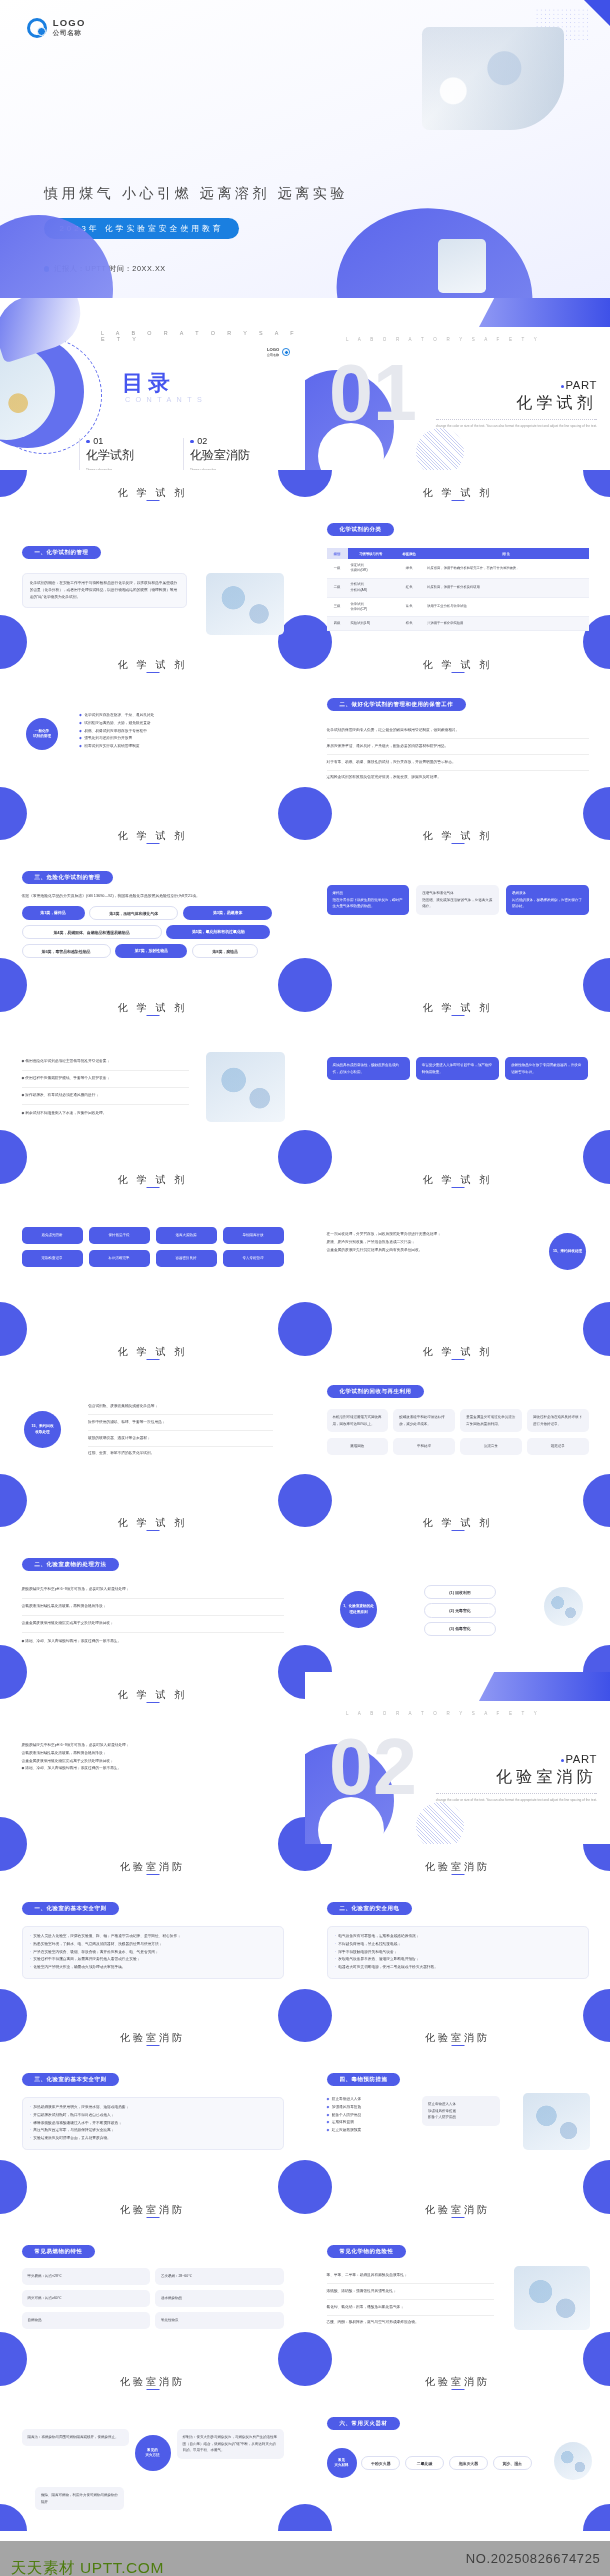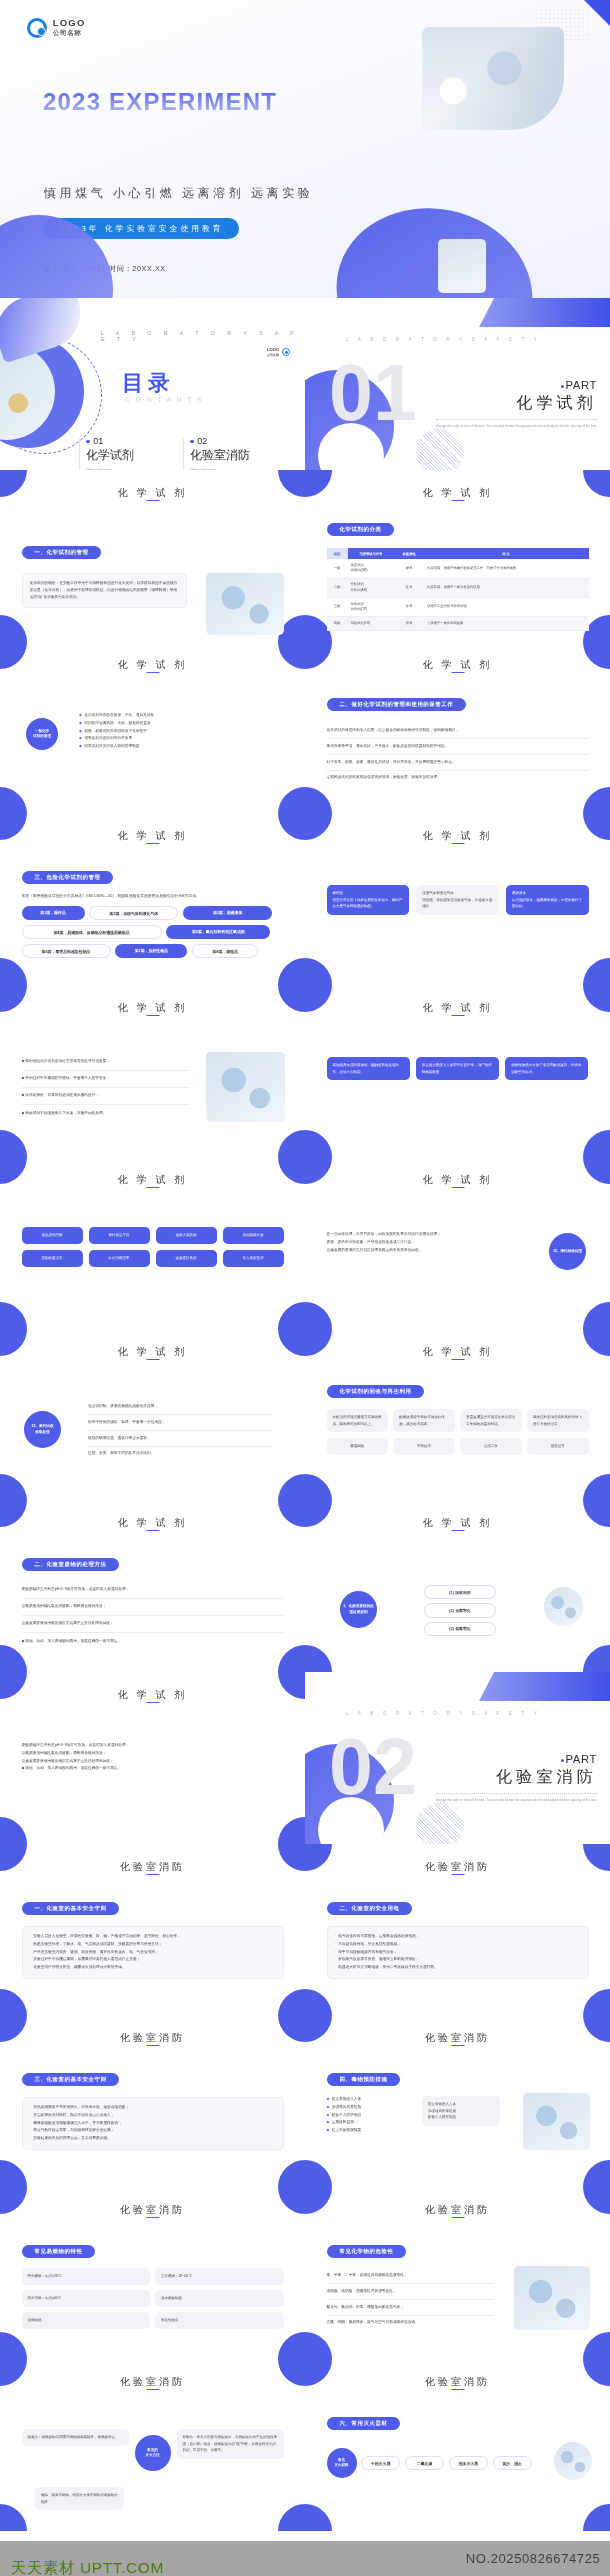--- a/index.html
+++ b/index.html
@@ -76,22 +76,22 @@
   #cover .eng {
     position:absolute; left:43px; top:88px; font-size:24px; font-weight:bold;
     letter-spacing:1.2px;
     background:linear-gradient(180deg,#4e5ce8 0%,#b9c0f4 100%);
     -webkit-background-clip:text; background-clip:text; color:transparent;
   }
   #cover .cn-title { position:absolute; left:41px; top:113px; font-size:47px;
     font-weight:900; letter-spacing:1.2px; line-height:1; white-space:nowrap; }
   #cover .cn-title .b { color:#4555ef; }
   #cover .cn-title .d { color:#3c3c3c; }
-  #cover .sub1 { position:absolute; left:44px; top:185px; font-size:12px;
-    letter-spacing:3.6px; color:#4a4a4a;font-family:Liberation Serif, serif; }
+  #cover .sub1 { position:absolute; left:44px; top:185px; font-size:14px;
+    letter-spacing:3.6px; color:#4a4a4a; }
   #cover .sub2 { position:absolute; left:44px; top:218px; background:#1a7fe0;
     color:#fff; border-radius:10.7px; padding:4.8px 15.5px; font-size:7.8px; letter-spacing:3px; }
   #cover .author { position:absolute; left:44px; top:264px; font-size:7.2px; color:#3d3d3d; letter-spacing:0.6px;}
   #cover .author .d { display:inline-block;width:5.4px;height:5.4px;border-radius:50%;background:#1a7fe0;margin-right:4.8px;vertical-align:middle;}
   #cover .photo { position:absolute; right:47px; top:27.4px; width:142px; height:103px;
       border-radius:7.2px 7.2px 54px 7.2px; overflow:hidden;
       background:linear-gradient(135deg,#cfd9e8 0%,#eef2f7 40%,#dfe6ee 100%); }
   #cover .photo::after{content:"";position:absolute;inset:0;
       background:
         radial-gradient(circle at 22% 62%, rgba(255,255,255,.9) 0 10%, transparent 11%),
@@ -197,21 +197,20 @@
     <div class="dots"></div>
     <div class="tri"></div>
     <div class="logo-row">
       <div class="logo-mark"></div>
       <div>
         <div class="logo-txt1">LOGO</div>
         <div class="logo-txt2">公司名称</div>
       </div>
     </div>
     <div class="photo"></div>
-    <div class="eng">2023 EXPERIMENT</div>
     <div class="sub1">慎用煤气 小心引燃 远离溶剂 远离实验</div>
     <div class="sub2">2023年 化学实验室安全使用教育</div>
     <div class="author"><span class="d"></span><span>汇报人：UPTT   时间：20XX.XX</span></div>
     <div class="blob2"></div>
     <div class="blob"></div>
     <div class="photo2"></div>
   </div>
 
   <div class="slide" id="toc" style="left:0;top:298px;">
     <div class="lab">L A B O R A T O R Y   S A F E T Y</div>

